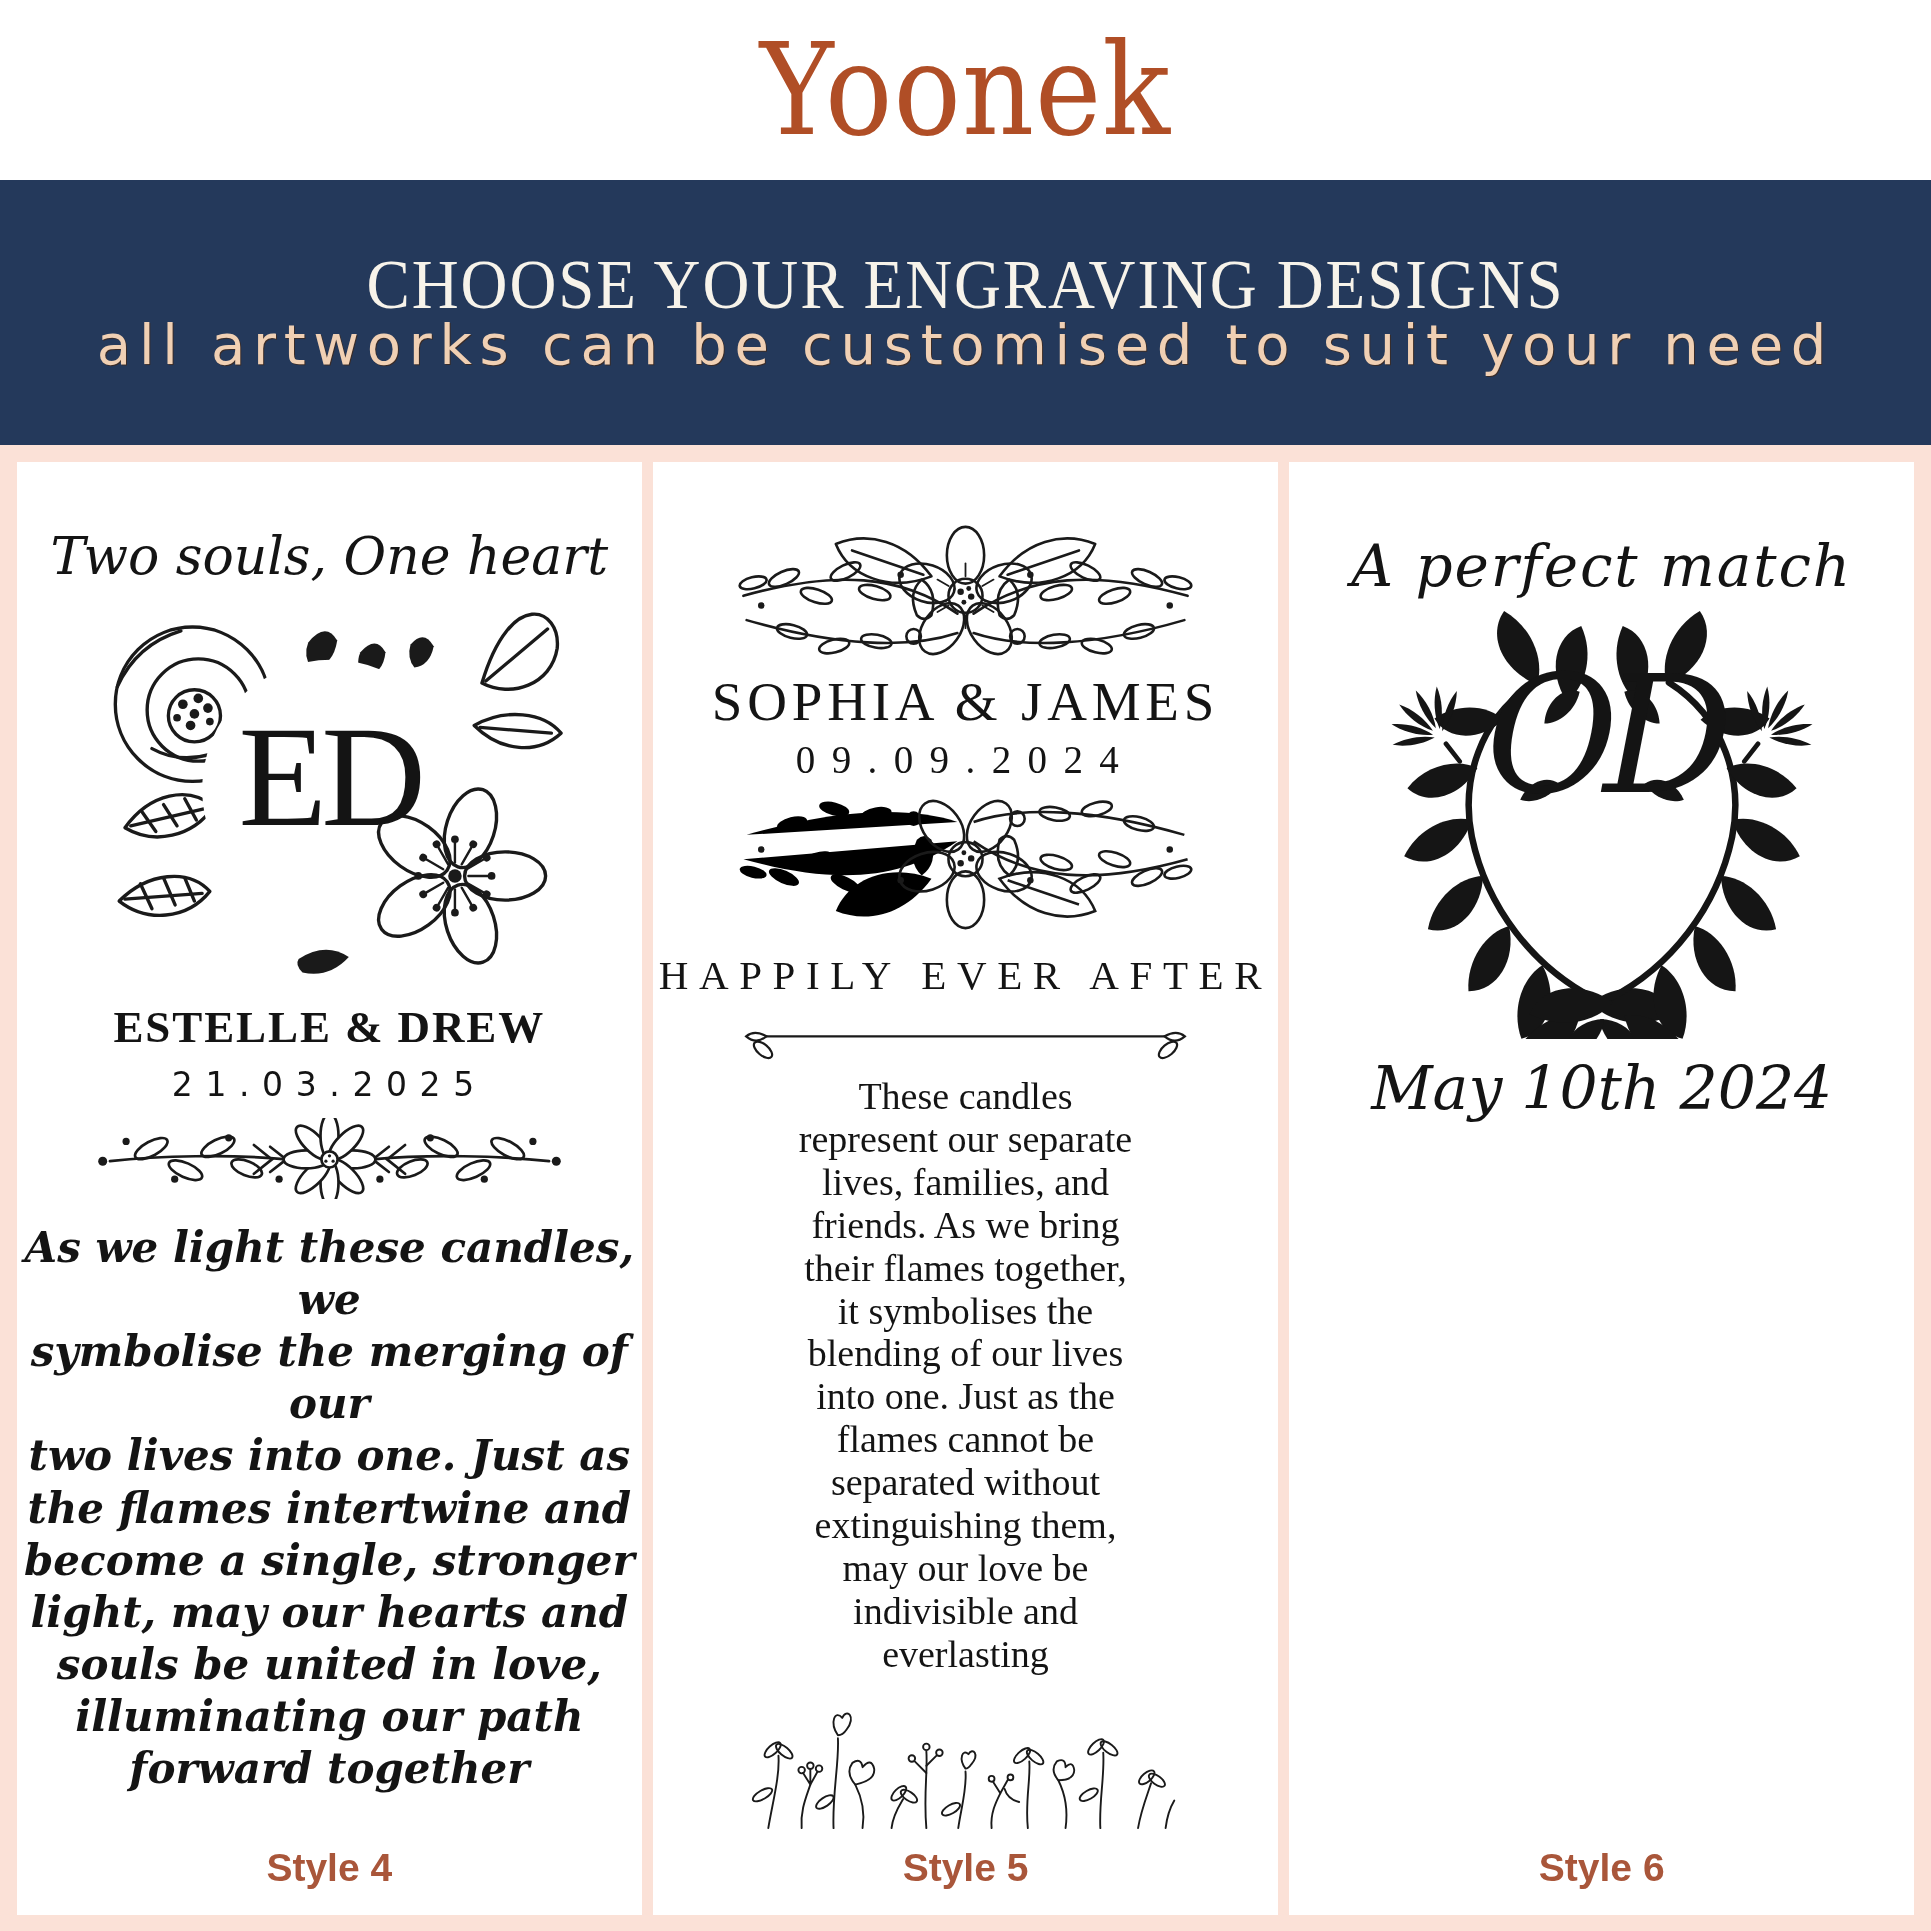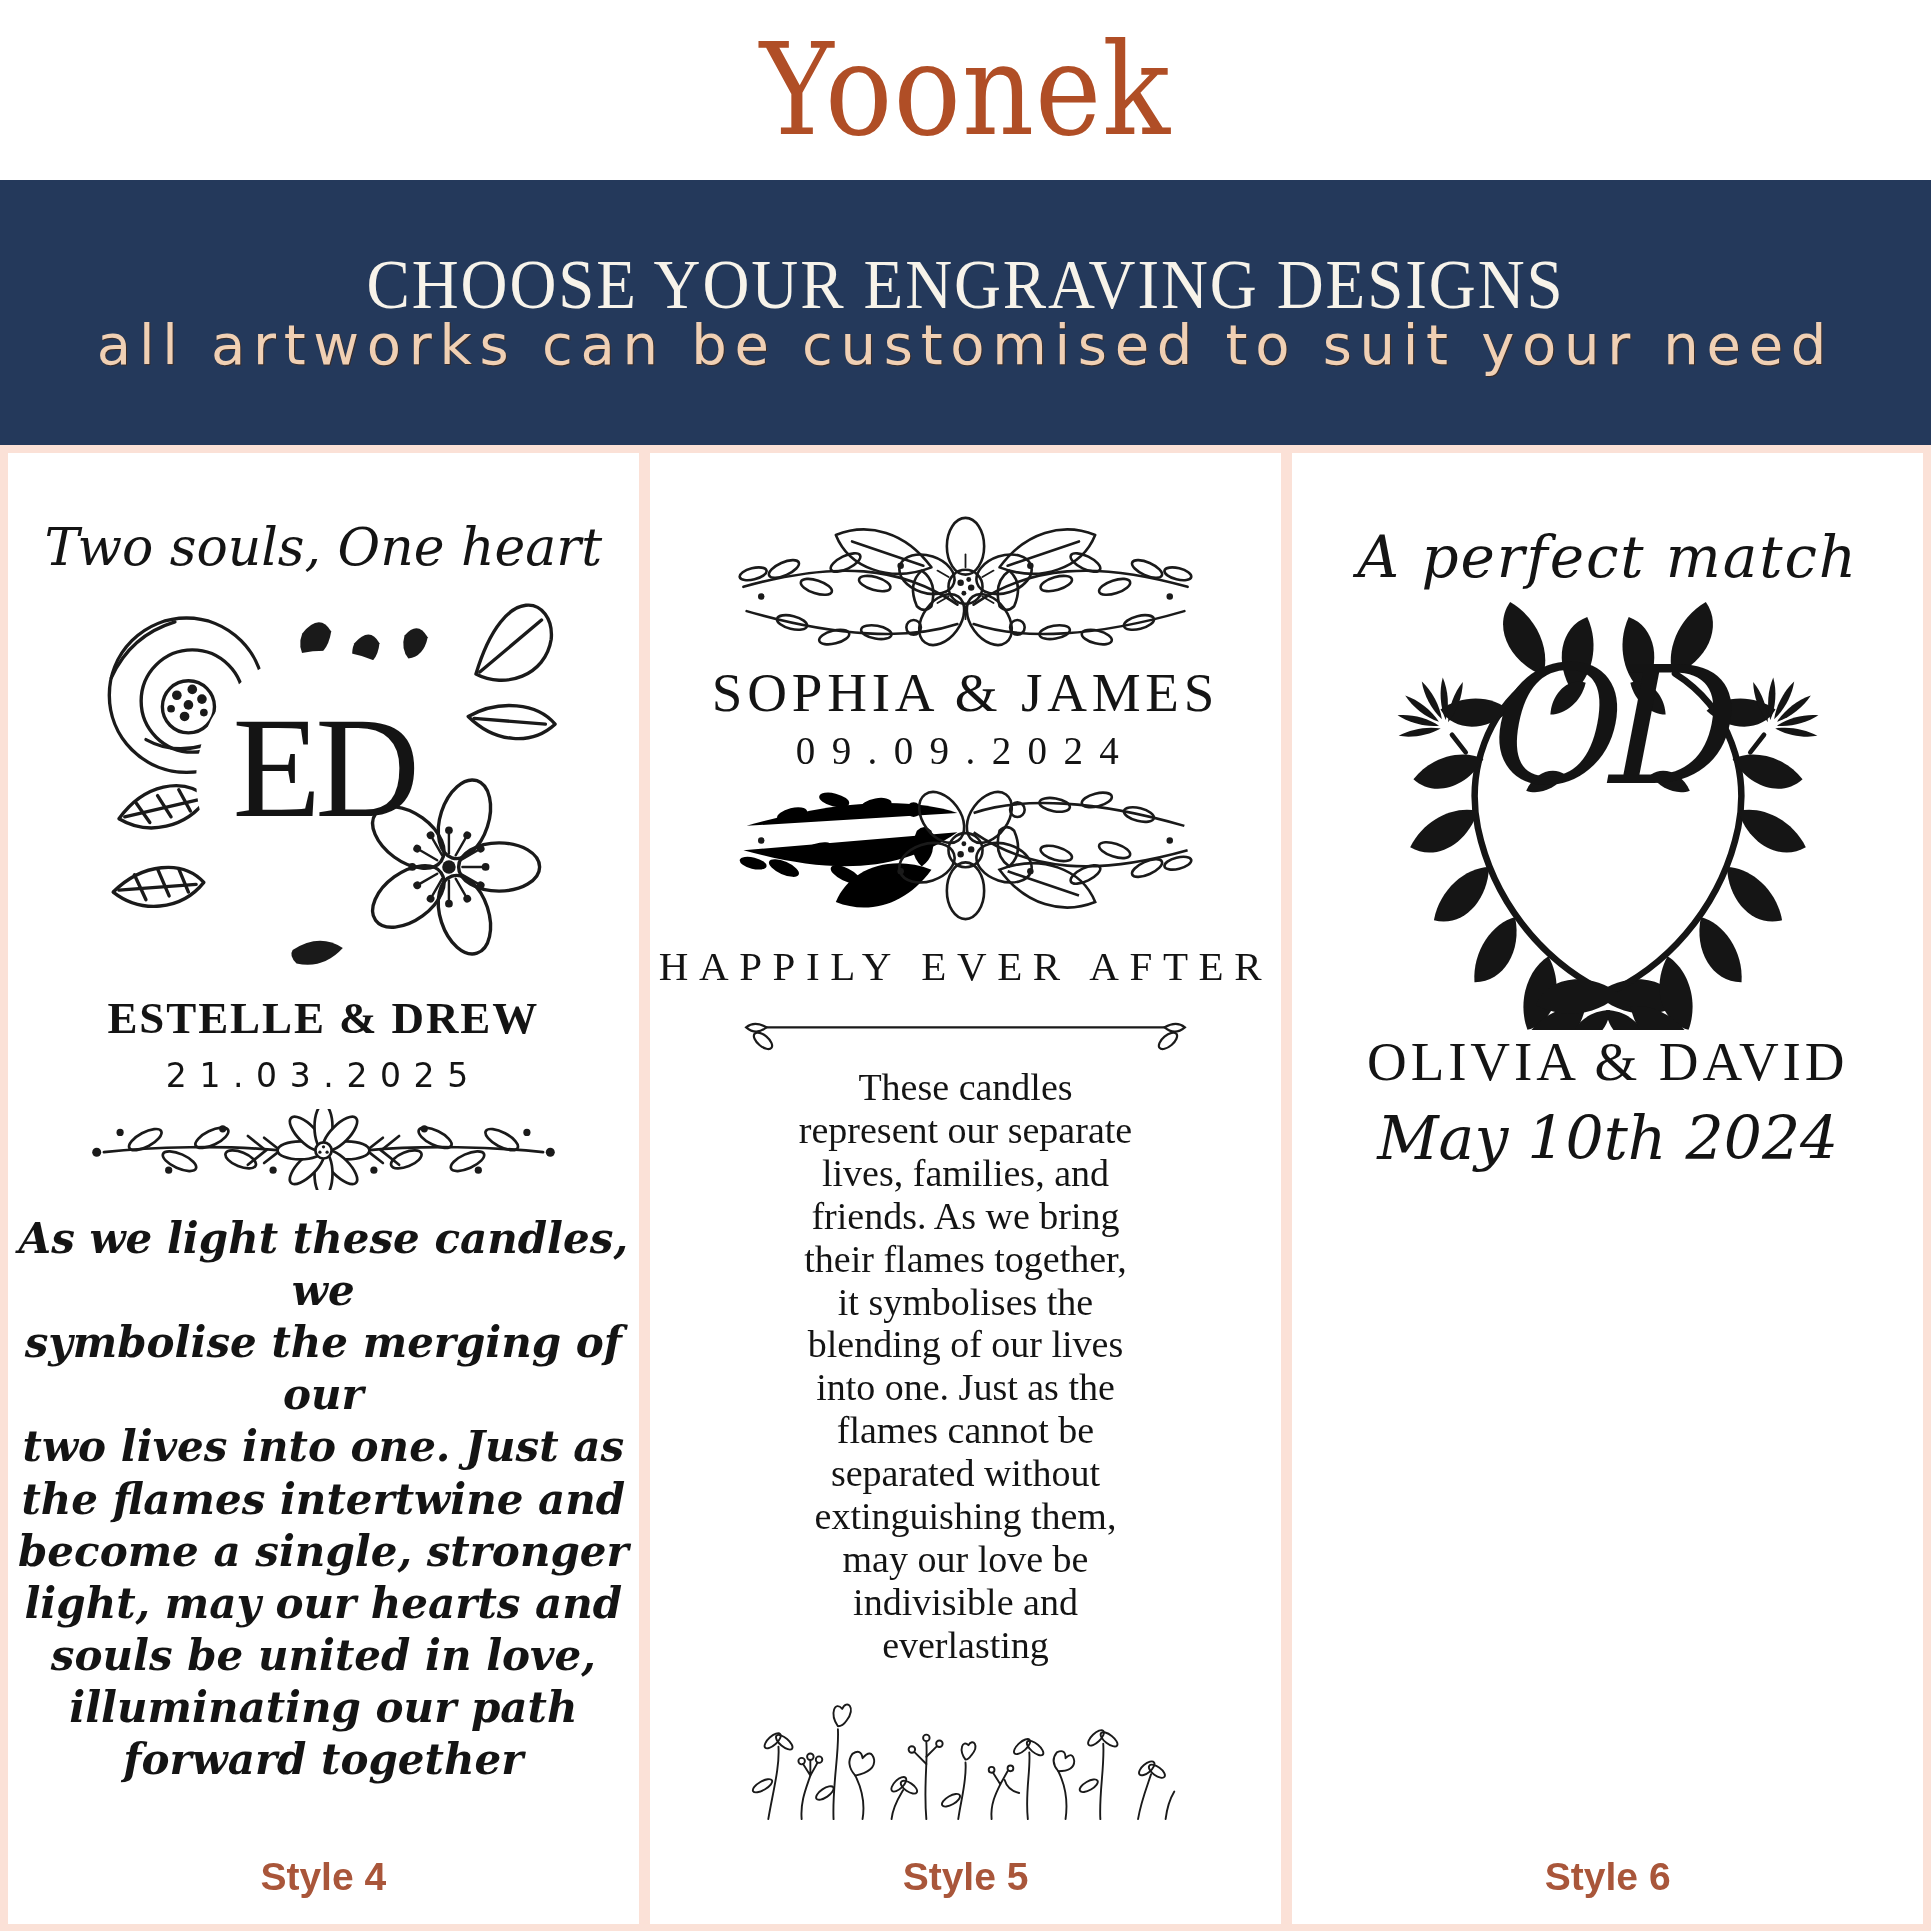--- a/index.html
+++ b/index.html
@@ -13,21 +13,21 @@
 
   
   .banner{height:265px;background:#24395b;display:flex;flex-direction:column;
           align-items:center;justify-content:center;}
   .banner-title{font-family:"Liberation Serif",serif;font-size:65px;line-height:1;
                 color:#f7f3ea;letter-spacing:1.9px;transform:scaleY(1.08);}
   .banner-sub{font-family:"DejaVu Sans",sans-serif;font-size:56px;line-height:1;
               color:#f0d0b4;letter-spacing:7.7px;text-shadow:1px 1px 0 #3a2c28;}
 
   
-  .main{height:1487px;background:#fbe1d7;display:flex;gap:11.6px;padding:8px;box-sizing:border-box;}
+  .main{height:1487px;background:#fbe1d7;display:flex;gap:11.6px;padding:17px;box-sizing:border-box;}
   .card{flex:1;background:#ffffff;display:flex;flex-direction:column;align-items:center;
         text-align:center;overflow:hidden;}
   .style-label{margin-top:auto;margin-bottom:25px;font-family:"Liberation Sans",sans-serif;
                font-weight:bold;font-size:39px;color:#a9563a;}
 
   
   .c1-title{margin-top:68px;font-family:"DejaVu Serif",serif;font-style:italic;font-size:52px;line-height:1;}
   .mono-wrap{position:relative;margin-top:7.7px;width:521px;height:406px;}
   .mono-letters{position:absolute;left:0;width:100%;top:114px;z-index:2;
                 font-family:"Liberation Serif",serif;font-size:145px;line-height:1;
@@ -439,19 +439,18 @@
 
           <use href="#w6leaf" transform="translate(258,424) rotate(22) scale(1.1)"></use>
           <use href="#w6leaf" transform="translate(246,438) rotate(160) scale(1.05)"></use>
           <use href="#w6leaf" transform="translate(268,442) rotate(60) scale(0.7)"></use>
         </g>
         <use href="#w6left" transform="translate(540,0) scale(-1,1)"></use>
       </svg>
       <div class="wreath-letters">OD</div>
     </div>
 
-    <div class="c3-names">OLIVIA &amp; DAVID</div>
     <div class="c3-date">May 10th 2024</div>
     <div class="style-label">Style 6</div>
   </div>
 
 </div>
 
 
 </body></html>

